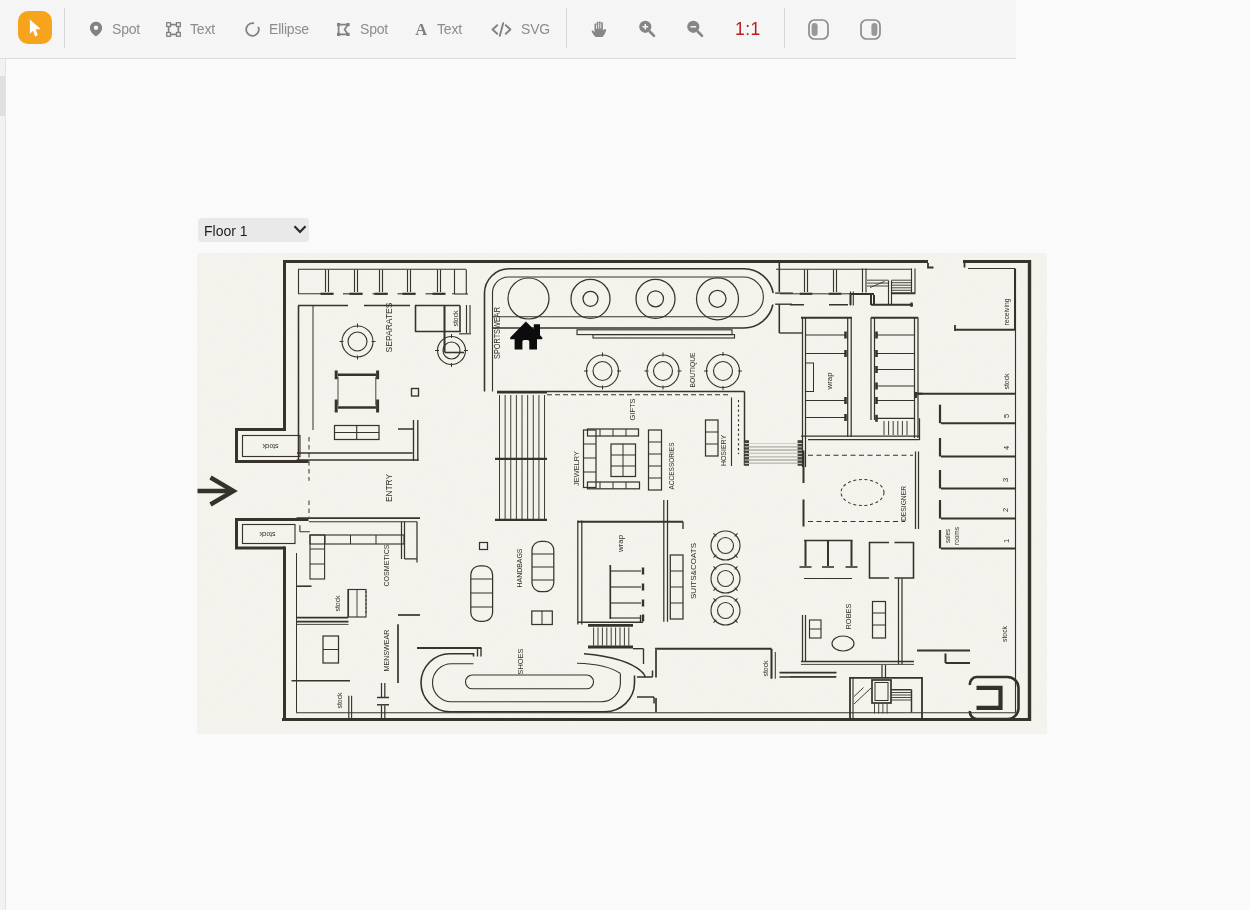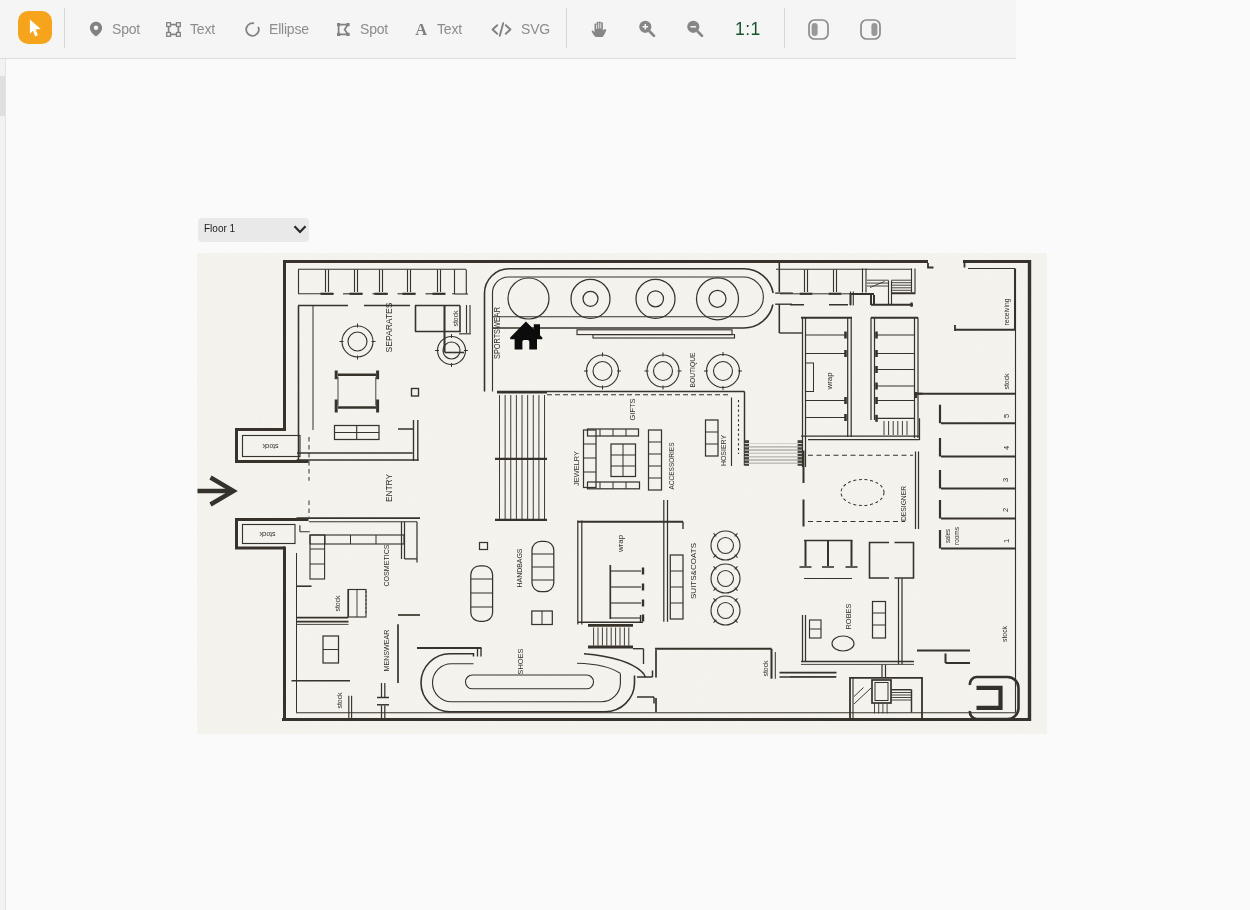--- a/index.html
+++ b/index.html
@@ -4,23 +4,23 @@
 <style>
 html,body{margin:0;padding:0;width:1250px;height:910px;background:#fafafa;font-family:"Liberation Sans",sans-serif;overflow:hidden;position:relative}
 .toolbar{position:absolute;left:0;top:0;width:1016px;height:58px;background:#f5f5f5;border-bottom:1px solid #dcdcdc;z-index:5}
 .lstrip{position:absolute;left:0;top:59px;width:5px;height:851px;background:#f2f2f2;border-right:1px solid #e3e3e3;z-index:4}
 .lthumb{position:absolute;left:0;top:17px;width:5px;height:40px;background:#dfdfdf}
 .obtn{position:absolute;left:18px;top:11px;width:34px;height:33px;background:#f6a41c;border-radius:10px}
 .sep{position:absolute;top:8px;width:1px;height:40px;background:#d7d7d7}
 .tbtn{position:absolute;top:0;height:58px;display:flex;align-items:center;color:#8c8c8c;font-size:14px;letter-spacing:-0.2px}
 .tbtn svg{display:block}
 .tlabel{margin-left:9px}
-.onezone{position:absolute;left:735px;top:0;height:58px;display:flex;align-items:center;color:#14532d;font-size:17.5px;letter-spacing:0.5px}
+.onezone{position:absolute;left:735px;top:0;height:58px;display:flex;align-items:center;color:#b91c1c;font-size:17.5px;letter-spacing:0.5px}
 .selectbox{position:absolute;left:198px;top:218px;width:111px;height:24px;background:#e9e9e9;border-radius:4px;z-index:2}
-.selectbox .txt{position:absolute;left:6px;top:4.5px;font-size:10px;color:#1c1c1c}
+.selectbox .txt{position:absolute;left:6px;top:4.5px;font-size:14px;color:#1c1c1c}
 .paper{position:absolute;left:197px;top:253px;width:850px;height:481px;background:#f6f5ef;z-index:1}
 .paper svg{position:absolute;left:0;top:0}
 </style>
 </head>
 <body>
 <div class="toolbar">
   <div class="obtn">
     <svg width="34" height="33" viewBox="0 0 34 33">
         <path d="M11.9 8.6 V22.8 L15 19.8 L17.1 25.4 L19.9 24 L17.6 18.5 L22.7 17.9 Z" fill="#fff"></path>
       </svg>

